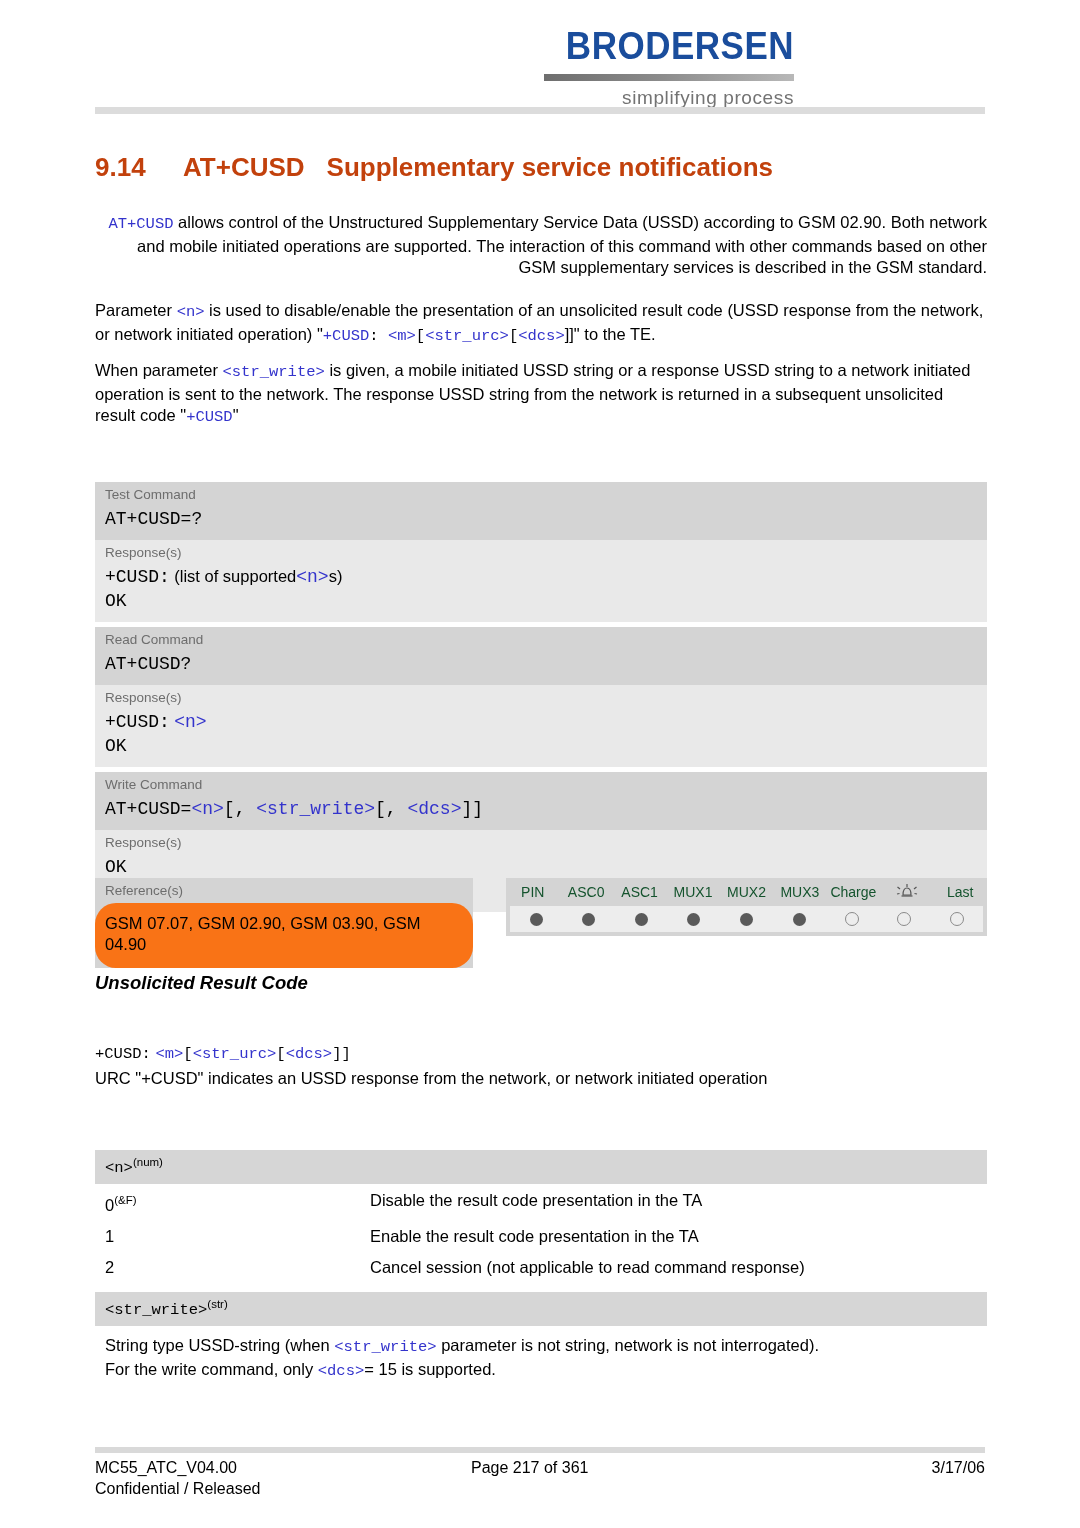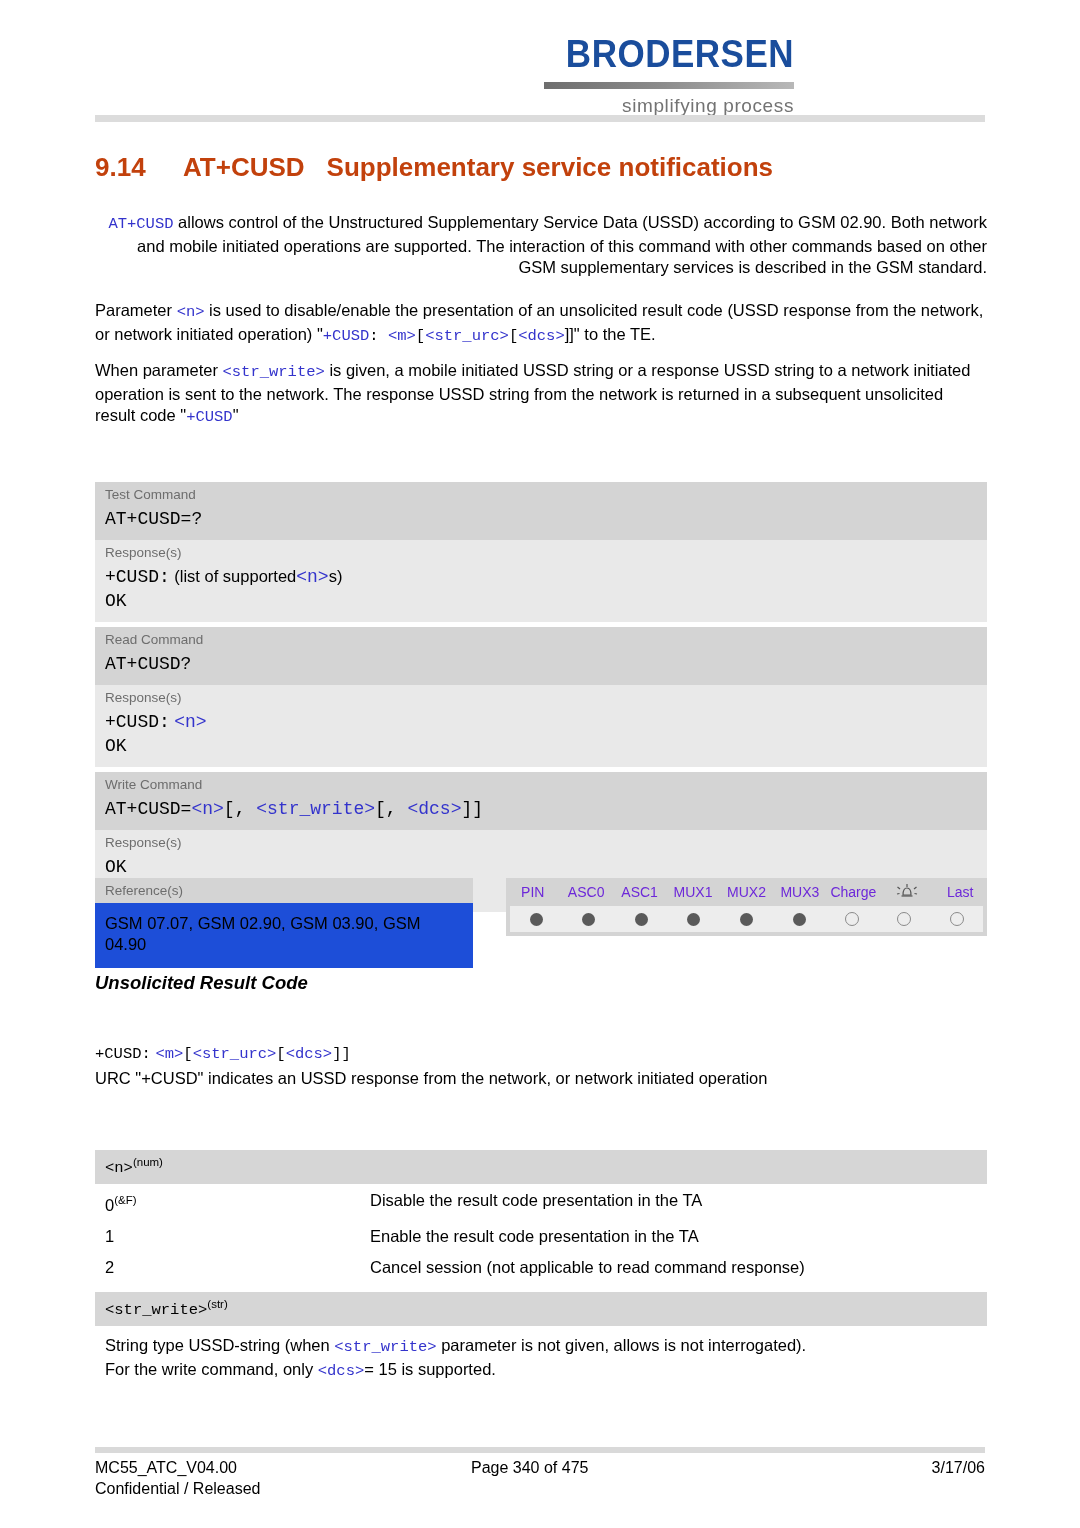--- a/index.html
+++ b/index.html
@@ -19,21 +19,21 @@
   .page {
     position: absolute;
     left: 0; top: 0;
     width: 1080px;
     height: 1528px;
   }
 
   
   .header {
     position: absolute;
-    left: 0; top: 8px;
+    left: 0; top: 0;
     width: 892px;
     height: 120px;
   }
   .logo-block {
     position: absolute;
     right: 98px;
     top: 30px;
     width: 250px;
     text-align: right;
   }
@@ -144,21 +144,22 @@
     left: 0; top: 0;
     width: 378px;
     height: 90px;
     background: #d4d4d4;
   }
   .ref-inner {
     position: absolute;
     left: 0; top: 25px;
     width: 378px;
     height: 65px;
-    background: #1d4ed8;
+    background: #f97316;
+    border-radius: 21px;
   }
   .ref-text {
     font-size: 16.5px;
     line-height: 21px;
     padding: 10px 10px 0 10px;
     color: #000;
   }
   .cap-box {
     position: absolute;
     left: 411px; top: 0;
@@ -168,21 +169,21 @@
   }
   .cap-head {
     display: flex;
     height: 28px;
     align-items: center;
   }
   .cap-head > div {
     flex: 1 1 0;
     text-align: center;
     font-size: 14px;
-    color: #6d28d9;
+    color: #14532d;
     white-space: nowrap;
   }
   .cap-dots {
     position: absolute;
     left: 4px; top: 28px;
     width: 473px;
     height: 26px;
     background: #ededed;
     display: flex;
     align-items: center;
@@ -438,30 +439,30 @@
         <div class="param-desc">Cancel session (not applicable to read command response)</div>
       </div>
     </div>
   </div>
 
   <div class="param" style="top:1292px;">
     <div class="param-head">
       <code class="mono">&lt;str_write&gt;</code><sup>(str)</sup>
     </div>
     <div class="param-body">
-      <div><span>String type USSD-string (when </span><code class="mono blue">&lt;str_write&gt;</code><span> parameter is not given, allows is not interrogated).</span></div>
+      <div><span>String type USSD-string (when </span><code class="mono blue">&lt;str_write&gt;</code><span> parameter is not string, network is not interrogated).</span></div>
       <div><span>For the write command, only </span><code class="mono blue">&lt;dcs&gt;</code><span>= 15 is supported.</span></div>
     </div>
   </div>
 
   <div class="footer-rule"></div>
   <div class="footer">
     <div class="footer-line">
       <div class="f-left">MC55_ATC_V04.00</div>
-      <div class="f-mid">Page 340 of 475</div>
+      <div class="f-mid">Page 217 of 361</div>
       <div class="f-right">3/17/06</div>
     </div>
     <div class="footer-line">
       <div class="f-left">Confidential / Released</div>
     </div>
   </div>
 
 </div>
 
 </body></html>

